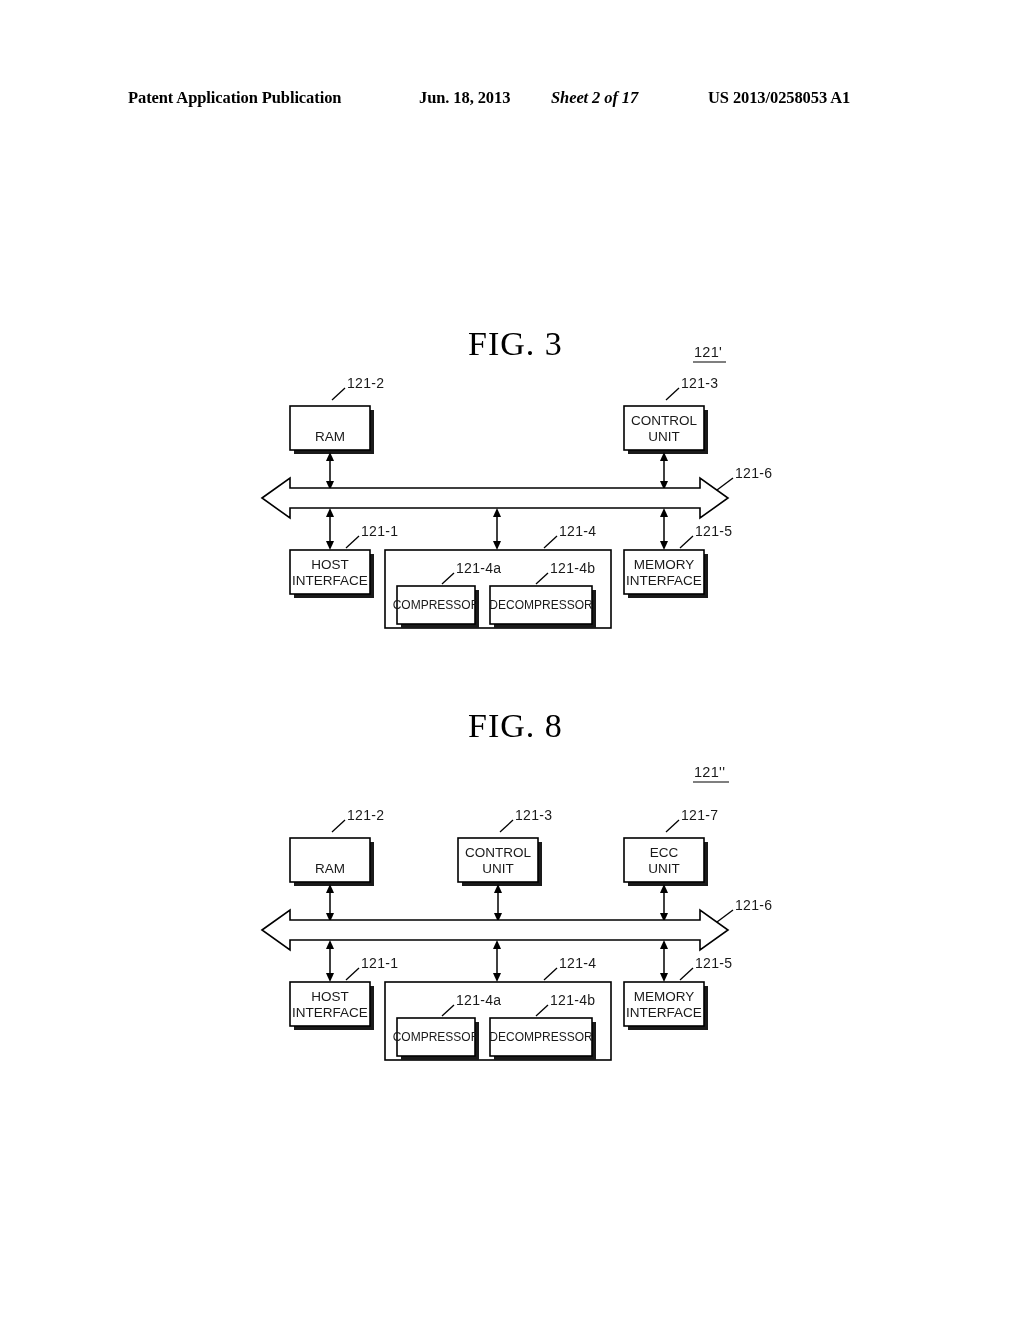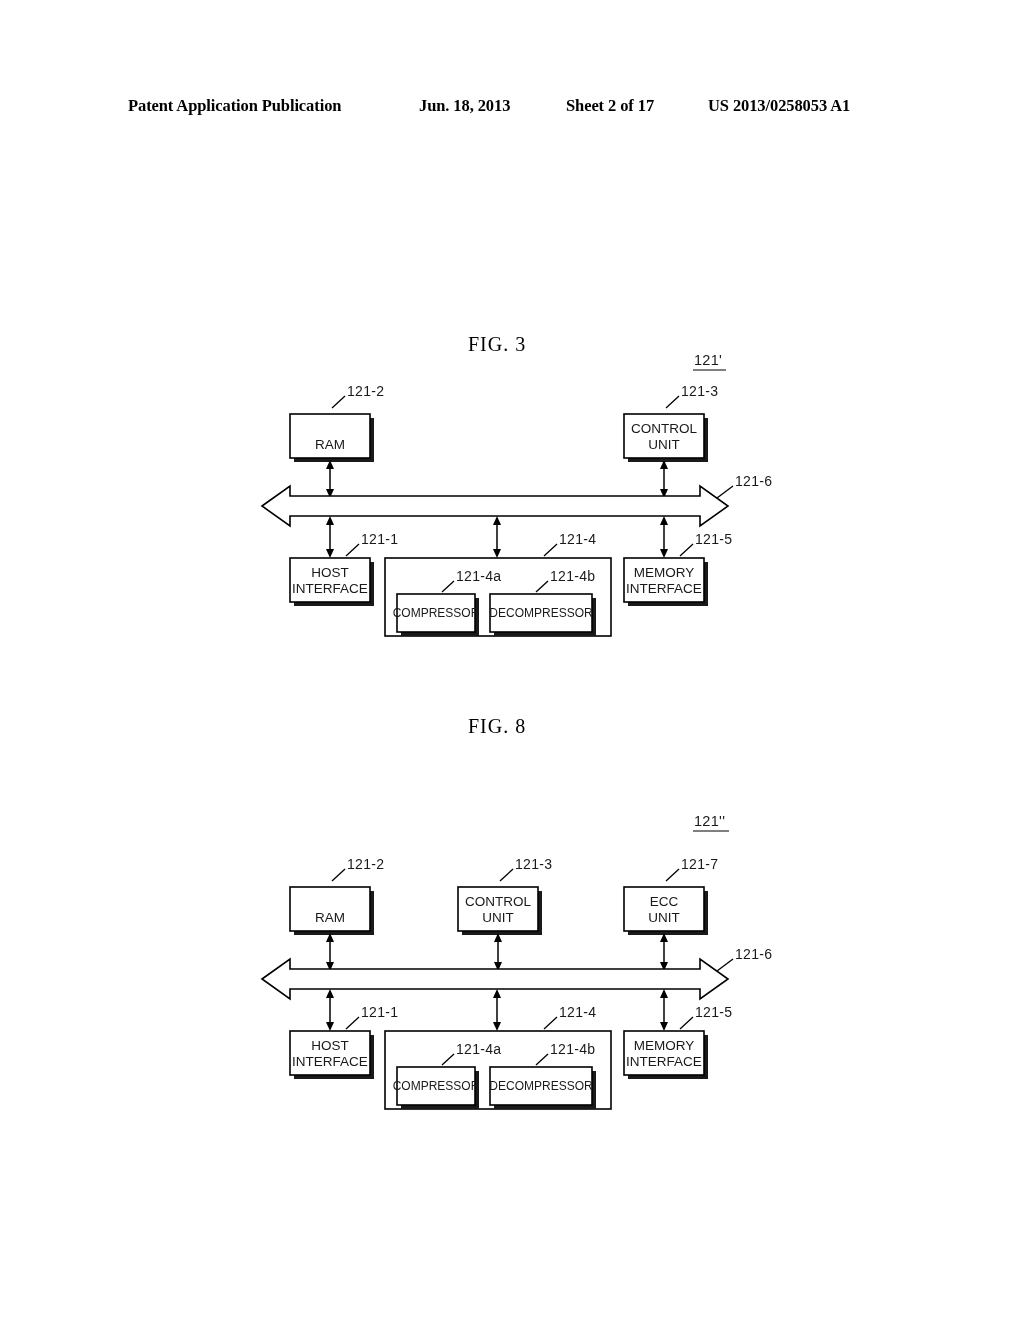--- a/index.html
+++ b/index.html
@@ -13,61 +13,60 @@
     position: relative;
     font-family: "Liberation Serif", serif;
     color: #000000;
     overflow: hidden;
   }
   .page {
     position: absolute;
     inset: 0;
     width: 1024px;
     height: 1212px;
-    margin-top: 8px;
   }
   
   .header {
     position: absolute;
     top: 88px;
     left: 0;
     width: 1024px;
     height: 26px;
     display: flex;
     align-items: baseline;
     font-family: "Liberation Serif", serif;
     font-weight: bold;
     font-size: 16.5px;
     letter-spacing: -0.1px;
     white-space: nowrap;
   }
   .hdr-pub   { position: absolute; left: 128px; }
   .hdr-date  { position: absolute; left: 419px; }
-  .hdr-sheet { position: absolute; left: 566px; }
+  .hdr-sheet { position: absolute; left: 551px; font-style: italic; }
   .hdr-num   { position: absolute; left: 708px; }
 
   
   .fig-title {
     position: absolute;
     font-family: "Liberation Serif", serif;
-    font-size: 20px;
+    font-size: 34px;
     font-weight: normal;
     letter-spacing: 1px;
     white-space: nowrap;
   }
   #fig3-title { left: 468px; top: 325px; }
   #fig4-title { left: 468px; top: 707px; }
 
   
   .diagram {
     position: absolute;
     left: 0;
   }
   #fig3-diagram { top: 338px; }
-  #fig4-diagram { top: 786px; }
+  #fig4-diagram { top: 745px; }
 
   svg { display: block; }
 
   
   .blk-label {
     font-family: "Liberation Sans", sans-serif;
     font-size: 13.5px;
     fill: #1a1a1a;
     text-anchor: middle;
     dominant-baseline: middle;

